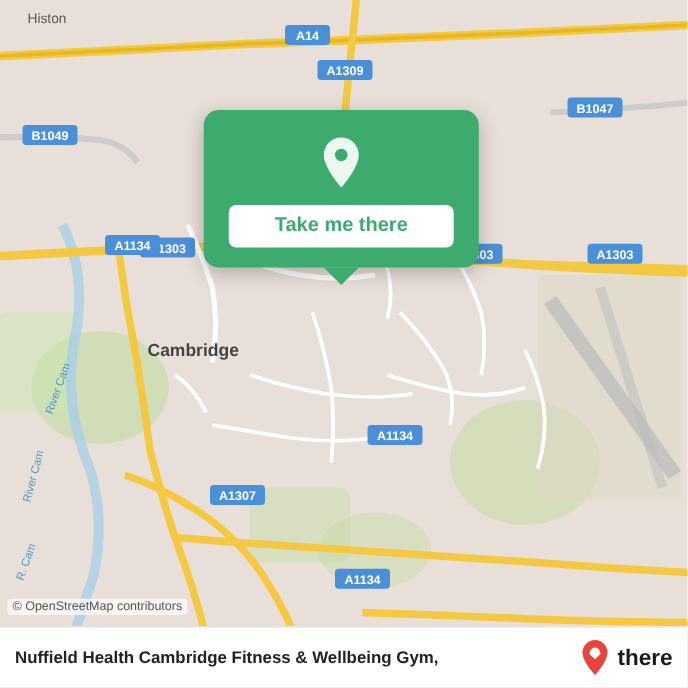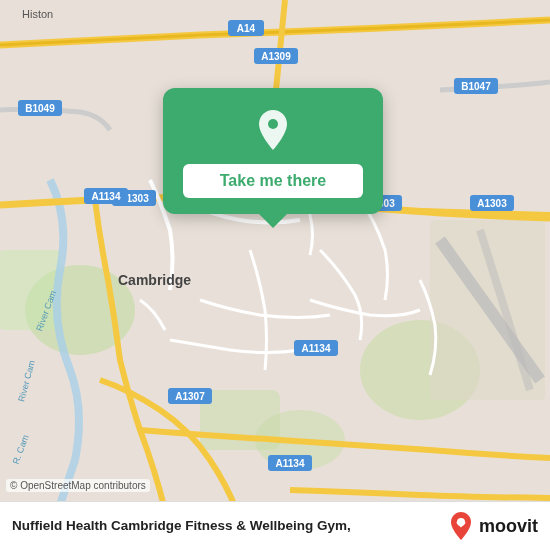--- a/index.html
+++ b/index.html
@@ -247,17 +247,17 @@
     <div id="bottom-left">
       <span id="venue-name">Nuffield Health Cambridge Fitness &amp; Wellbeing Gym,</span>
     </div>
     <div id="moovit-logo">
 
       <svg width="28" height="32" viewBox="0 0 28 32">
         <path d="M14 2C8.477 2 4 6.477 4 12c0 7.5 10 18 10 18s10-10.5 10-18c0-5.523-4.477-10-10-10z" fill="#e8443a"></path>
         <circle cx="14" cy="12" r="4" fill="white"></circle>
         <path d="M10 12 L14 16 L18 12" fill="none" stroke="white" stroke-width="2"></path>
       </svg>
-      <span class="moovit-text">moovit</span>
+      <span class="moovit-text">there</span>
     </div>
   </div>
 
 </div>
 
 </body></html>

